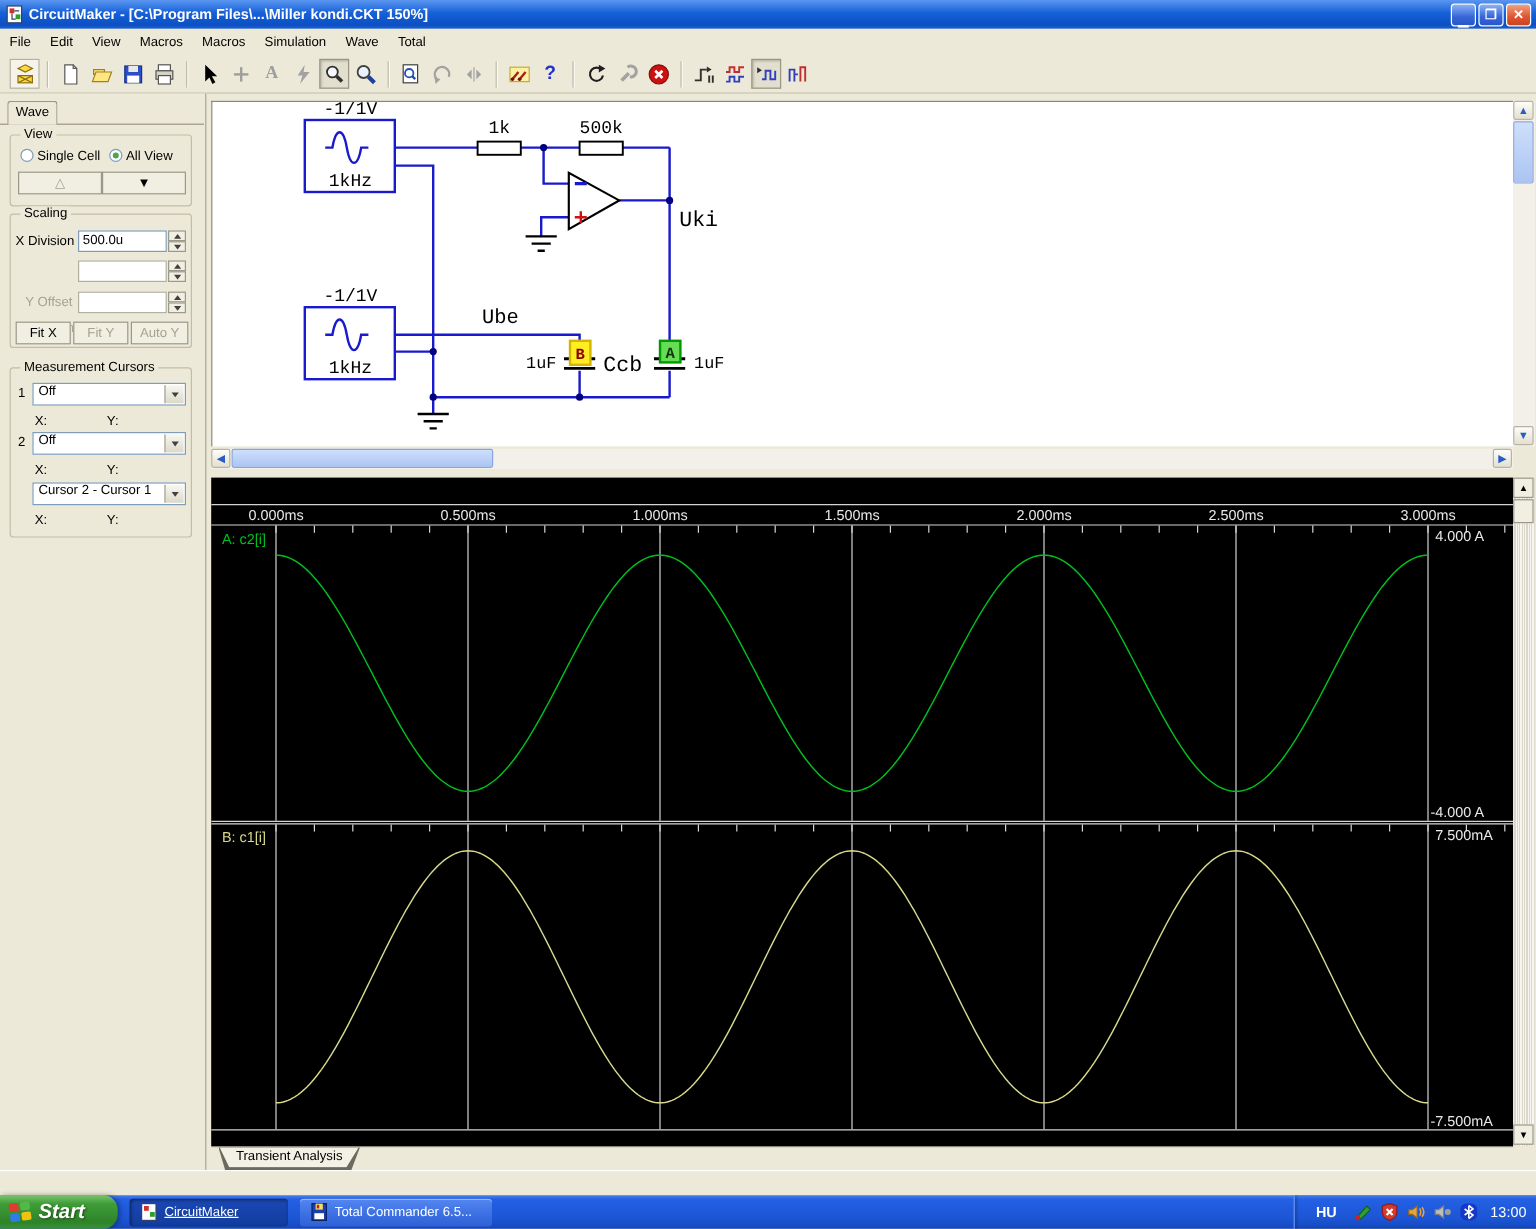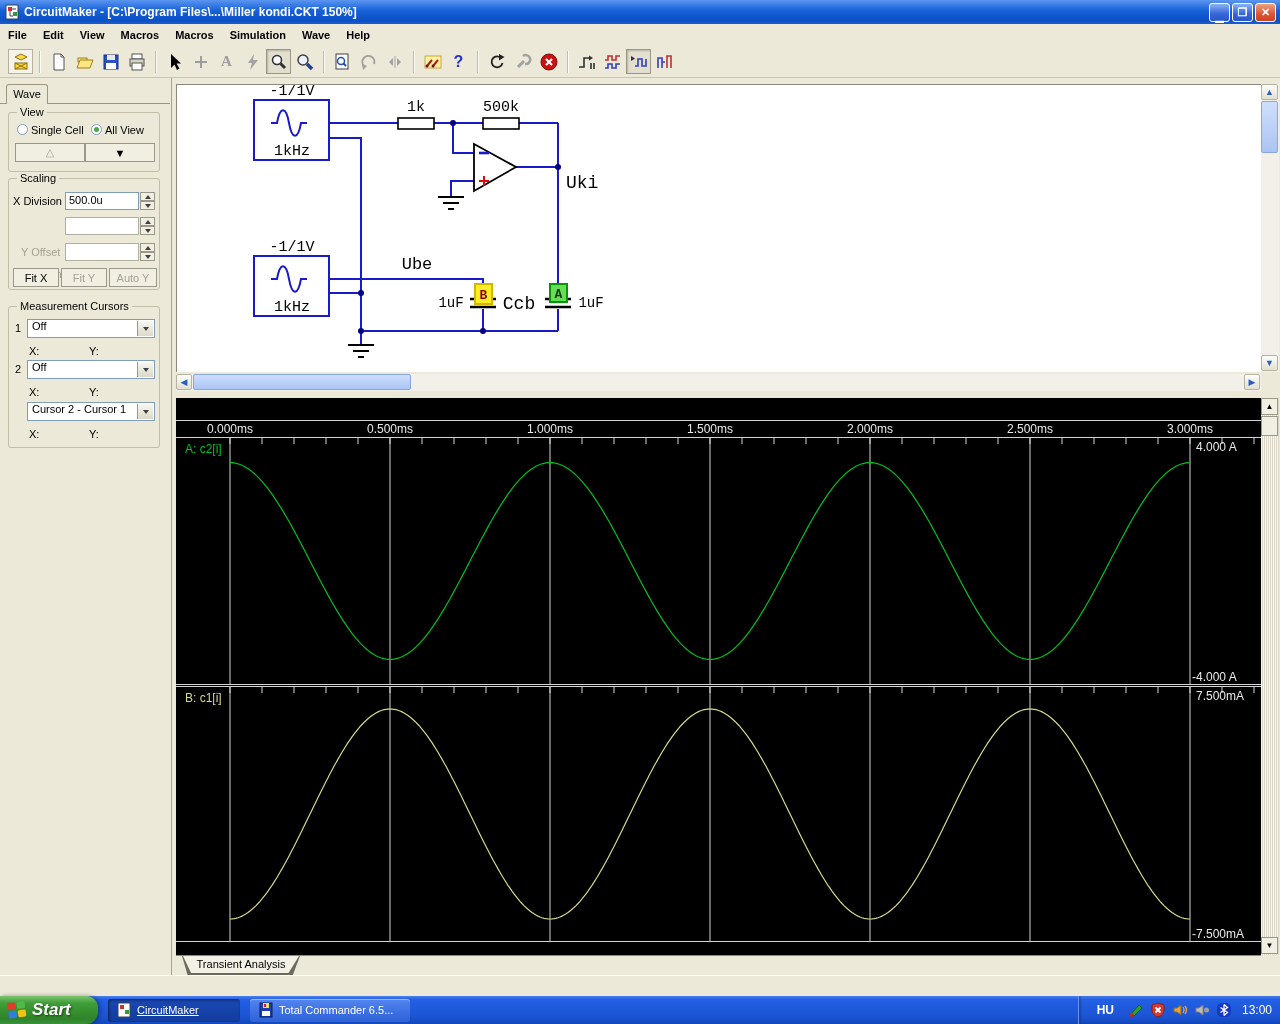--- a/index.html
+++ b/index.html
@@ -11,21 +11,21 @@
     background:linear-gradient(180deg,#5a96f0 0%,#1660d8 45%,#0c50c4 85%,#1a5fd0 100%);
     display:flex; align-items:center; color:#fff; font-weight:bold; font-size:12px; }
   #titlebar .appicon { width:16px; height:16px; margin:0 4px 0 4px; }
   .wbtns { position:absolute; right:4px; top:3px; display:flex; gap:2px; }
   .wbtn { width:21px; height:19px; border:1px solid #fff; border-radius:3px;
     background:linear-gradient(180deg,#8ab1f4,#3565d8 60%,#2857c8); color:#fff;
     display:flex; align-items:center; justify-content:center; font-size:11px; font-weight:bold; }
   .wbtn.close { background:linear-gradient(180deg,#f0a080,#dd5530 60%,#c84422); }
 
   
-  #menubar { left:0; top:24px; width:1280px; height:22px; background:#ece9d8; display:flex; align-items:center; font-size:11px;font-weight:bold; }
+  #menubar { left:0; top:24px; width:1280px; height:22px; background:#ece9d8; display:flex; align-items:center; font-size:11px; }
   #menubar span { padding:3px 8px; }
   #toolbar { left:0; top:46px; width:1280px; height:32px; background:#ece9d8; border-bottom:1px solid #c8c5b2; display:flex; align-items:center; padding-left:8px; }
   .tbtn { width:25px; height:25px; display:flex; align-items:center; justify-content:center; border:1px solid transparent; margin-right:1px; }
   .tbtn.framed { border:1px solid #b5b19e; background:#f6f4ea; }
   .tbtn.pressed { border:1px solid #9a9786; background:#e2dfce; box-shadow:inset 1px 1px 2px rgba(0,0,0,.2); }
   .tsep { width:2px; height:22px; border-left:1px solid #c0bcab; border-right:1px solid #fbfaf4; margin:0 5px; }
   .glyph-gray { color:#9d9d9d; font-weight:bold; font-family:"Liberation Serif",serif; font-size:15px; }
   .glyph-blue { color:#2233cc; font-weight:bold; font-size:16px; }
 
   
@@ -105,21 +105,21 @@
 </div>
 
 <div id="menubar" class="abs">
   <span>File</span>
   <span>Edit</span>
   <span>View</span>
   <span>Macros</span>
   <span>Macros</span>
   <span>Simulation</span>
   <span>Wave</span>
-  <span>Help</span>
+  <span>Total</span>
 </div>
 
 <div id="toolbar" class="abs">
   <div class="tbtn framed">
     <svg width="20" height="20" viewBox="0 0 20 20">
       <polygon points="10,2 16,5 10,8 4,5" fill="#ffd940" stroke="#8a7010"></polygon>
       <rect x="4" y="11" width="12" height="6" fill="#ffd940" stroke="#8a7010"></rect>
       <path d="M4,11 l12,6 M16,11 l-12,6" stroke="#8a7010"></path>
     </svg>
   </div>

